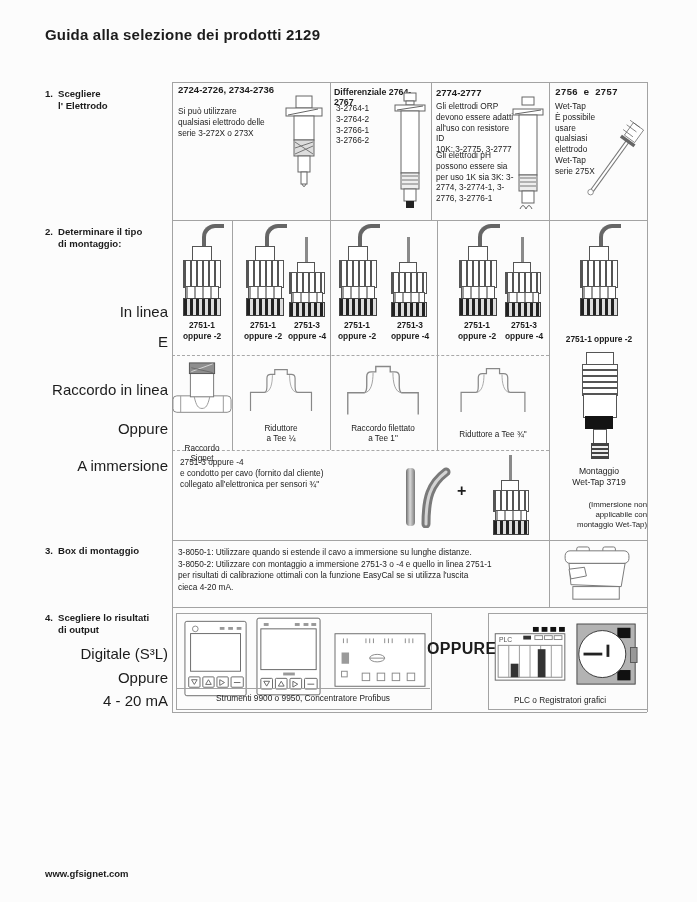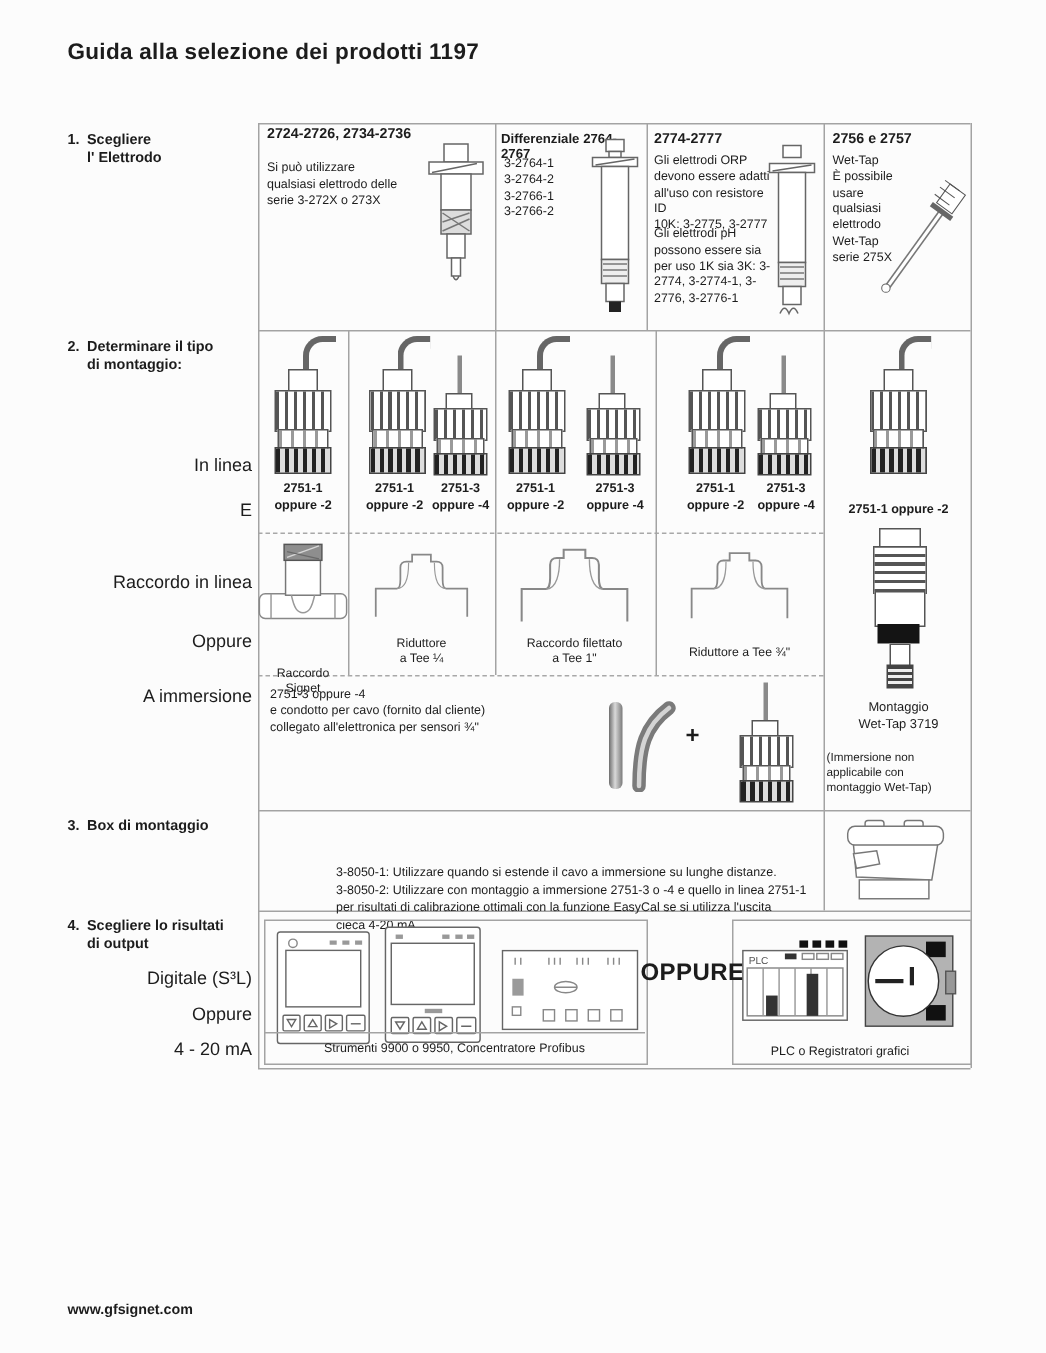--- a/index.html
+++ b/index.html
@@ -1,25 +1,25 @@
 <!DOCTYPE html>
 <html><head>
 <meta charset="utf-8">
 <style>
   html,body{margin:0;padding:0;background:#e8e8e8;}
   .page{position:relative;width:697px;height:902px;background:#fcfcfc;margin:0 auto;
         font-family:"Liberation Sans",sans-serif;color:#1c1c1c;overflow:hidden;}
   .abs{position:absolute;}
   .pre{white-space:pre-line;}
-  .ctr{text-align:left;}
+  .ctr{text-align:right;}
   .title{font-size:15px;font-weight:bold;letter-spacing:.2px;}
   .hdr{font-size:9.5px;font-weight:bold;}
   .body-txt{font-size:8.3px;line-height:1.3;}
   .step-label{display:flex;gap:5px;font-weight:bold;font-size:9.6px;line-height:1.25;}
-  .side{width:123px;left:45px;text-align:right;font-size:12px;}
+  .side{width:123px;left:45px;text-align:right;font-size:15px;}
   .mlabel{font-size:8.4px;font-weight:bold;line-height:1.25;text-align:center;}
   .flabel{font-size:8.2px;line-height:1.25;text-align:center;}
   .cap-txt{font-size:8.3px;text-align:center;}
   .hline{height:1px;background:#a3a3a3;}
   .vline{width:1px;background:#a3a3a3;}
   .dline{height:0;border-top:1px dashed #a8a8a8;}
   .box{border:1px solid #a3a3a3;}
   .footer{font-size:9.5px;font-weight:bold;}
   
   .sensor{position:absolute;width:52px;height:86px;}
@@ -53,21 +53,21 @@
      background:linear-gradient(90deg,#6d6d6d,#d9d9d9 45%,#7a7a7a);}
   .plus{font-size:16px;font-weight:bold;}
   .oppure-big{font-size:16px;font-weight:bold;letter-spacing:.3px;}
   svg{display:block;}
 </style>
 </head>
 <body>
 
 <div class="page">
 
-  <div class="abs title" style="left:45px;top:26px;">Guida alla selezione dei prodotti 1197</div>
+  <div class="abs title" style="left:45px;top:26px;">Guida alla selezione dei prodotti 2129</div>
 
   <div class="abs hline" style="left:172px;top:82px;width:475px;"></div>
   <div class="abs hline" style="left:172px;top:220px;width:475px;"></div>
   <div class="abs hline" style="left:172px;top:540px;width:475px;"></div>
   <div class="abs hline" style="left:172px;top:607px;width:475px;"></div>
   <div class="abs hline" style="left:172px;top:712px;width:475px;"></div>
   <div class="abs dline" style="left:172px;top:355px;width:377px;"></div>
   <div class="abs dline" style="left:172px;top:450px;width:377px;"></div>
   <div class="abs vline" style="left:172px;top:82px;height:630px;"></div>
   <div class="abs vline" style="left:647px;top:82px;height:630px;"></div>
@@ -158,21 +158,21 @@
     <line x1="5" y1="18" x2="31" y2="14" stroke="#666"></line>
     <rect x="9" y="19" width="18" height="60" fill="#fff" stroke="#666"></rect>
     <rect x="9" y="79" width="18" height="16" fill="#eee" stroke="#666"></rect>
     <line x1="10" y1="82" x2="26" y2="82" stroke="#777"></line>
       <line x1="10" y1="86" x2="26" y2="86" stroke="#777"></line>
     <line x1="10" y1="90" x2="26" y2="90" stroke="#777"></line>
     <rect x="12" y="95" width="12" height="12" fill="#fff" stroke="#666"></rect>
     <path d="M10,113 q3,-7 6,0 q3,-7 6,0" fill="none" stroke="#666"></path>
   </svg>
 
-  <div class="abs hdr" style="left:555px;top:87px;">2756 e 2757</div>
+  <div class="abs hdr" style="left:555px;top:87px;font-family:Liberation Mono, monospace;">2756 e 2757</div>
   <div class="abs body-txt pre" style="left:555px;top:101px;width:62px;">Wet-Tap
 È possibile usare
 qualsiasi
 elettrodo
 Wet-Tap
 serie 275X</div>
   <svg class="abs" style="left:578px;top:92px;" width="70" height="126" viewBox="0 0 100 126">
     <line x1="20" y1="114" x2="72" y2="42" stroke="#777" stroke-width="6"></line>
     <line x1="20" y1="114" x2="72" y2="42" stroke="#fff" stroke-width="3"></line>
     <circle cx="18" cy="116" r="4" fill="#fff" stroke="#666"></circle>
@@ -318,21 +318,21 @@
   </svg>
   <div class="abs plus" style="left:457px;top:482px;">+</div>
   <div class="sensor sm" style="left:488px;top:468px;">
     <div class="stem"></div>
       <div class="cap"></div>
     <div class="rib1"></div>
       <div class="band"></div>
       <div class="rib2"></div>
   </div>
 
-  <div class="abs body-txt pre" style="left:178px;top:576px;width:362px;line-height:1.4;margin-left:46px;">3-8050-1: Utilizzare quando si estende il cavo a immersione su lunghe distanze.
+  <div class="abs body-txt pre" style="left:178px;top:547px;width:362px;line-height:1.4;">3-8050-1: Utilizzare quando si estende il cavo a immersione su lunghe distanze.
 3-8050-2: Utilizzare con montaggio a immersione 2751-3 o -4 e quello in linea 2751-1
 per risultati di calibrazione ottimali con la funzione EasyCal se si utilizza l'uscita
 cieca 4-20 mA.</div>
   <svg class="abs" style="left:556px;top:546px;" width="84" height="58" viewBox="0 0 84 60">
     <rect x="20" y="1" width="13" height="7" rx="2" fill="#fff" stroke="#777"></rect>
     <rect x="47" y="1" width="13" height="7" rx="2" fill="#fff" stroke="#777"></rect>
     <rect x="8" y="5" width="66" height="13" rx="5" fill="#fff" stroke="#777"></rect>
     <path d="M12,18 L70,18 L66,42 L14,40 Z" fill="#fff" stroke="#777"></path>
     <path d="M12,24 L28,22 L30,31 L14,34 Z" fill="#fff" stroke="#777"></path>
     <rect x="16" y="42" width="48" height="13" fill="#fff" stroke="#777"></rect>

